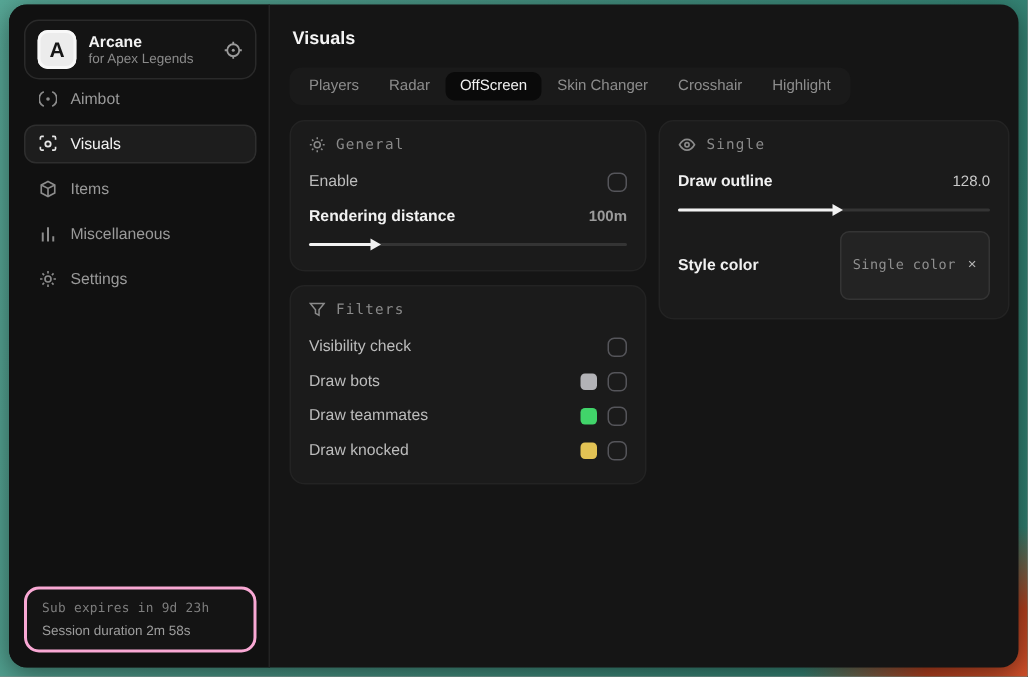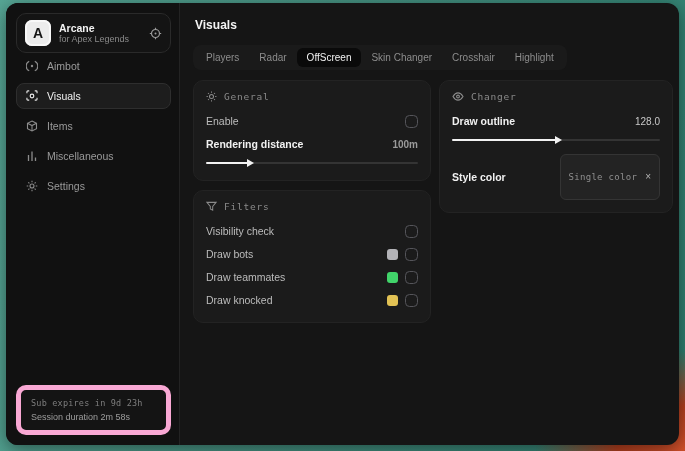--- a/index.html
+++ b/index.html
@@ -42,21 +42,21 @@
     display:flex; align-items:center; gap:9px; padding:6px 9px; margin-bottom:4px;
     border-radius:8px; border:1px solid transparent; color:#9a9a9a; font-size:10.5px;
     cursor:default;
   }
   .nav-item .nico { display:flex; color:#8c8c8c; }
   .nav-item.active { background:#1d1d1d; border-color:#2e2e2e; color:#f1f1f1; }
   .nav-item.active .nico { color:#e8e8e8; }
 
   .spacer { flex:1; }
   .footer-card {
-    border:5px solid #f9a8d4; border-radius:10px; padding:8px 10px; background:#141414;
+    border:2px solid #f9a8d4; border-radius:10px; padding:8px 10px; background:#141414;
   }
   .f1 { font-family:"DejaVu Sans Mono","Liberation Mono",monospace; color:#7e7e7e; font-size:8.5px; margin-bottom:4px; letter-spacing:.2px; }
   .f2 { color:#9d9d9d; font-size:9px; }
 
   
   .main { flex:1; padding:15px 13px 12px 13px; display:flex; flex-direction:column; }
   .page-title { color:#f4f4f4; font-size:12px; font-weight:700; margin-left:2px; }
 
   .tabbar {
     margin-top:13px; align-self:flex-start; display:flex; align-items:flex-end;
@@ -285,21 +285,21 @@
       <div class="col col-right">
 
         <section class="panel">
           <div class="panel-head">
             <span class="pico">
               <svg width="12" height="11" viewBox="0 0 12 10" fill="none" stroke="currentColor" stroke-width="1.1">
                 <path d="M1 5c1.4-2.4 3-3.6 5-3.6S9.6 2.6 11 5C9.6 7.4 8 8.6 6 8.6S2.4 7.4 1 5Z"></path>
                 <circle cx="6" cy="5" r="1.4"></circle>
               </svg>
             </span>
-            <span class="title">Changer</span>
+            <span class="title">Single</span>
           </div>
           <div class="row">
             <span class="lblb">Draw outline</span>
             <span class="valb">128.0</span>
           </div>
           <div class="slider">
             <span class="track"></span>
             <span class="fill" style="width: 50%;"></span>
           </div>
           <div class="row" style="margin-top:9px;">

